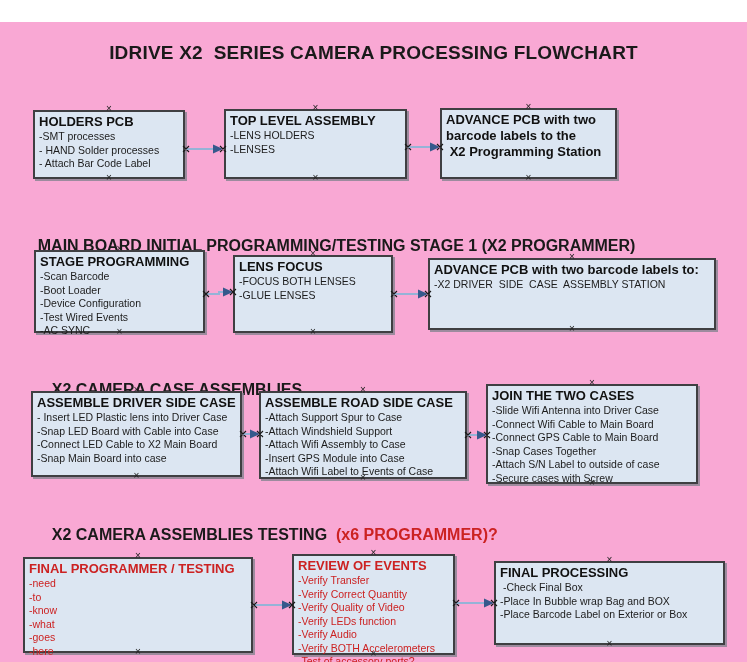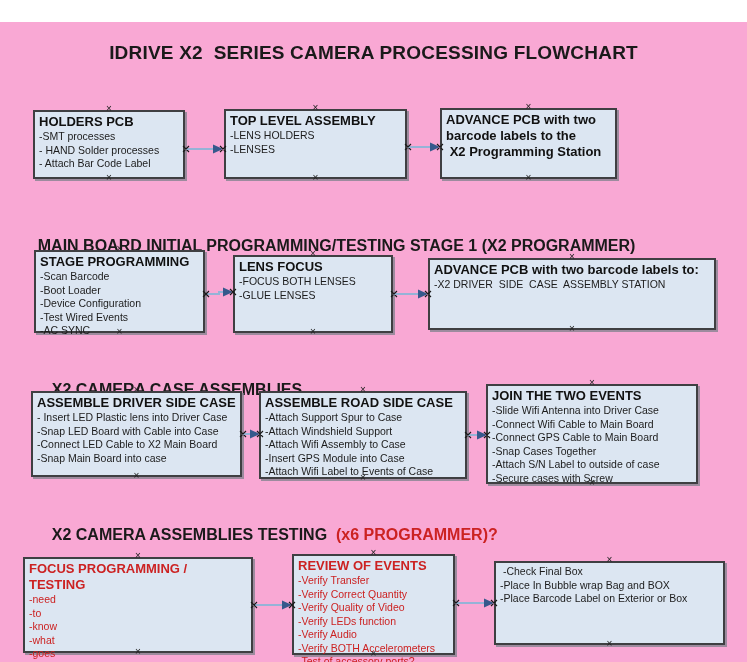--- a/index.html
+++ b/index.html
@@ -132,33 +132,33 @@
     <div class="box-title">ASSEMBLE ROAD SIDE CASE</div>
     <div class="box-items">-Attach Support Spur to Case
 -Attach Windshield Support
 -Attach Wifi Assembly to Case
 -Insert GPS Module into Case
 -Attach Wifi Label to Events of Case</div>
     <span class="h hb">×</span>
   </div>
   <div class="box" style="left:486px;top:362px;width:212px;height:100px;">
     <span class="h ht">×</span>
-    <div class="box-title">JOIN THE TWO EVENTS</div>
+    <div class="box-title">JOIN THE TWO CASES</div>
     <div class="box-items">-Slide Wifi Antenna into Driver Case
 -Connect Wifi Cable to Main Board
 -Connect GPS Cable to Main Board
 -Snap Cases Together
 -Attach S/N Label to outside of case
 -Secure cases with Screw</div>
     <span class="h hb">×</span>
   </div>
 
   <div class="box red" style="left:23px;top:535px;width:230px;height:96px;">
     <span class="h ht">×</span>
-    <div class="box-title">FOCUS PROGRAMMING / TESTING</div>
+    <div class="box-title">FINAL PROGRAMMER / TESTING</div>
     <div class="box-items">-need
 -to
 -know
 -what
 -goes
 -here</div>
     <span class="h hb">×</span>
   </div>
   <div class="box red" style="left:292px;top:532px;width:163px;height:101px;">
     <span class="h ht">×</span>
@@ -167,20 +167,21 @@
 -Verify Correct Quantity
 -Verify Quality of Video
 -Verify LEDs function
 -Verify Audio
 -Verify BOTH Accelerometers
 -Test of accessory ports?</div>
     <span class="h hb">×</span>
   </div>
   <div class="box" style="left:494px;top:539px;width:231px;height:84px;">
     <span class="h ht">×</span>
+    <div class="box-title">FINAL PROCESSING</div>
     <div class="box-items"> -Check Final Box
 -Place In Bubble wrap Bag and BOX
 -Place Barcode Label on Exterior or Box</div>
     <span class="h hb">×</span>
   </div>
 
   <svg class="conn-layer" width="747" height="662" viewBox="0 0 747 662">
     <g>
       <line x1="186" y1="127" x2="215" y2="127" stroke="#95b3d7" stroke-width="2"></line>
       <polygon points="223,127 213,122.5 213,131.5" fill="#36598c"></polygon>

